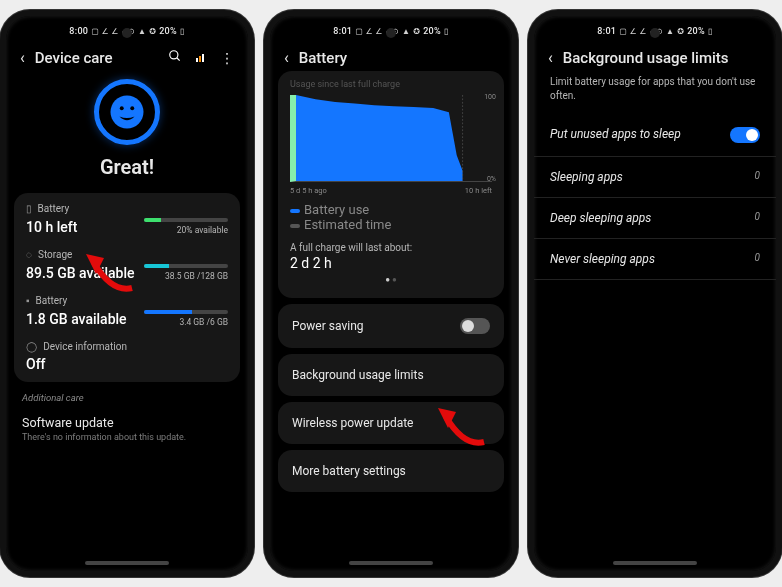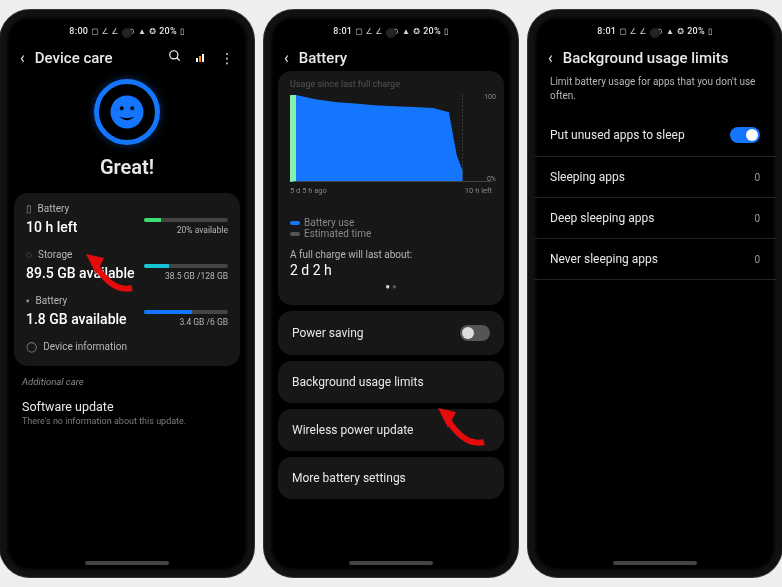--- a/index.html
+++ b/index.html
@@ -113,43 +113,44 @@
   }
   .chart-box {
     height:86px; position:relative;
     border-left:6px solid #86efac; border-bottom:1px solid #444;
     margin-bottom:4px;
   }
   .chart-svg { position:absolute; inset:0; width:100%; height:100%;}
   .chart-labels-right { position:absolute; right:-4px; top:-2px; font-size:7px; color:#888; text-align:left;}
   .chart-labels-right.bot { top:auto; bottom:-2px;}
   .chart-bottom { display:flex; justify-content:space-between; font-size:7.5px; color:#888;}
-  .legend { margin-top:22px; font-size:10px; color:#888;}
+  .legend { margin-top:7px; font-size:13px; color:#888;}
   .legend .sw{ display:inline-block; width:10px; height:4px; border-radius:2px; vertical-align:middle; margin-right:4px;}
   .estimate { margin-top:10px; font-size:10px; color:#b6b6b6;}
   .est-val { font-size:14px; color:#fff; margin-top:2px;}
   .dots { text-align:center; margin:4px 0; font-size:8px; color:#555;}
   .dots .active{color:#ccc;}
   .setting-row {
     background:#171717; margin:0 8px 6px; border-radius:14px;
     padding:14px 14px; font-size:12px;
     display:flex; justify-content:space-between; align-items:center;
   }
   .toggle {
     width:30px; height:16px; border-radius:10px; background:#555; position:relative;
   }
   .toggle .knob{ width:12px; height:12px; background:#ddd; border-radius:50%; position:absolute; top:2px; left:2px;}
   .toggle.on{ background:#1476ff;}
   .toggle.on .knob{ left:auto; right:2px; background:#fff;}
   
   .desc { font-size:10px; color:#b6b6b6; padding:4px 16px 12px; line-height:1.35;}
   .list-row {
     padding:13px 16px; font-size:12px;
-    display:flex; justify-content:space-between; align-items:center;
+    display:flex; justify-content:space-between; 
     border-bottom: 0.5px solid #222;
+    font-style: italic;
   }
   .list-val { font-size:10px; color:#999;}
   
   .arrow {
     position:absolute; pointer-events:none;
   }
   .navbar {
     position:absolute; bottom:6px; left:50%; transform:translateX(-50%);
     width:84px; height:4px; background:#444; border-radius:3px;
   }
@@ -248,20 +249,21 @@
             </div>
           <div class="meter-text">3.4 GB /6 GB</div>
         </div>
       </div>
     </div>
     <div class="card-row">
       <div class="section-label">
           <span class="tiny-icon">◯</span>
           <span>Device information</span>
         </div>
+      <div class="big-val">Off</div>
     </div>
   </div>
 
   <div class="plain-head">Additional care</div>
   <div class="plain-item">
     <div>Software update</div>
     <div class="plain-sub">There's no information about this update.</div>
   </div>
 
   <svg class="arrow" style="left:76px; top:232px; width:60px; height:50px;" viewBox="0 0 60 50">

